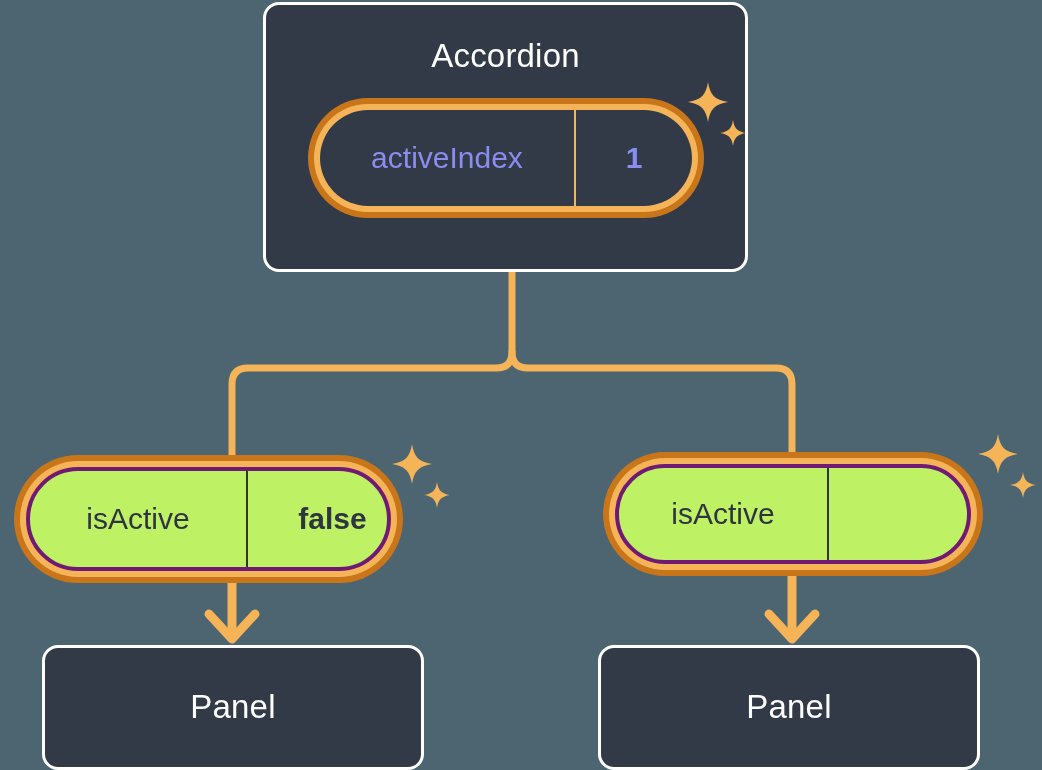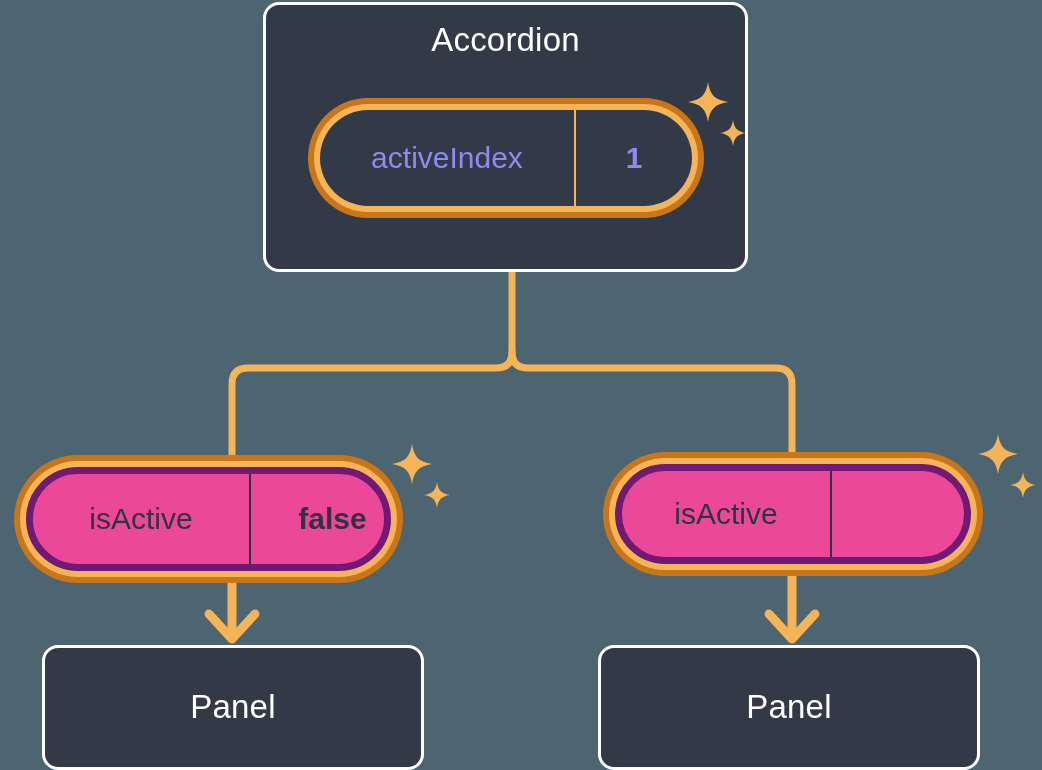--- a/index.html
+++ b/index.html
@@ -46,21 +46,21 @@
     letter-spacing: 0.2px;
     white-space: nowrap;
   }
 
   #accordion-card {
     left: 263px;
     top: 2px;
     width: 485px;
     height: 270px;
   }
-  #accordion-card .node-title { top: 16px; }
+  #accordion-card .node-title { top: 32px; }
 
   #panel-left-card {
     left: 42px;
     top: 645px;
     width: 382px;
     height: 125px;
     border-bottom-left-radius: 16px;
     border-bottom-right-radius: 16px;
   }
   #panel-left-card .node-title { top: 40px; }
@@ -107,22 +107,22 @@
   .pill-dark .pill-key,
   .pill-dark .pill-val {
     color: #8b8cf0;
   }
   .pill-dark .pill-divider {
     background: #f5b458;
   }
 
   
   .pill-purple .pill-body {
-    background: #ec4899;
-    border: 7px solid #701a75;
+    background: #bef264;
+    border: 4px solid #701a75;
   }
   .pill-purple .pill-key,
   .pill-purple .pill-val {
     color: #2f3540;
   }
   .pill-purple .pill-divider {
     background: #2f3540;
   }
 
   .pill-key, .pill-val {

